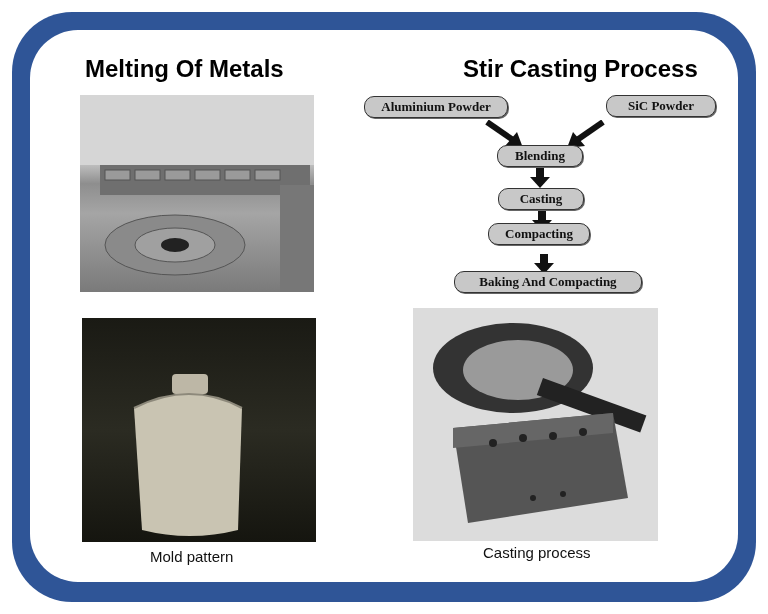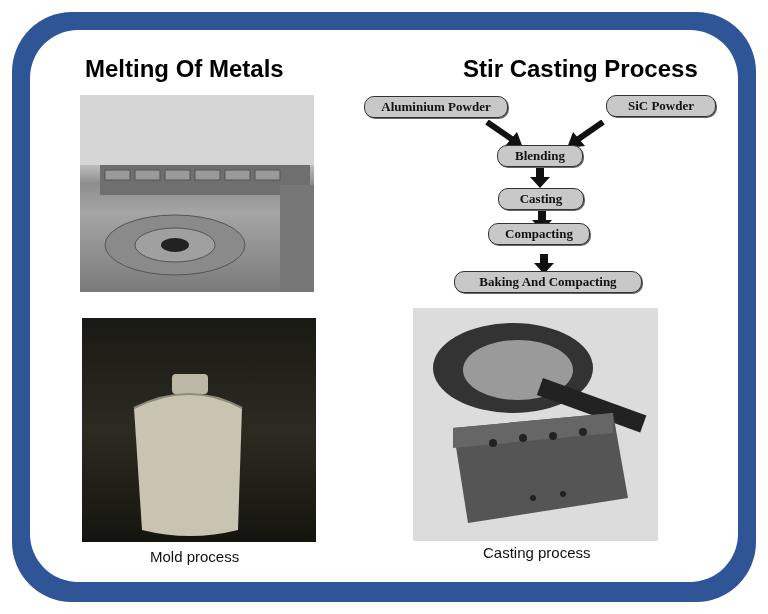--- a/index.html
+++ b/index.html
@@ -72,21 +72,21 @@
 
 <div class="node" style="left:454px;top:271px;width:186px;">Baking And Compacting</div>
 
 <div class="photo" style="left:82px;top:318px;width:234px;height:224px;background:linear-gradient(180deg,#1a1a14 0%,#2b2b22 50%,#15150f 100%);">
   <svg width="234" height="224" viewBox="0 0 234 224">
     <rect x="90" y="56" width="36" height="20" rx="4" fill="#bdb7a6"></rect>
     <path d="M52 90 Q108 62 160 90 L156 212 Q108 224 60 212 Z" fill="#c9c4b2"></path>
     <path d="M52 90 Q108 62 160 90" fill="none" stroke="#8d897b" stroke-width="2"></path>
   </svg>
 </div>
-<div class="caption" style="left:150px;top:548px;">Mold process</div>
+<div class="caption" style="left:150px;top:548px;">Mold pattern</div>
 
 <div class="photo" style="left:413px;top:308px;width:245px;height:233px;background:#dcdcdc;">
   <svg width="245" height="233" viewBox="0 0 245 233">
     <ellipse cx="100" cy="60" rx="80" ry="45" fill="#333"></ellipse>
     <ellipse cx="105" cy="62" rx="55" ry="30" fill="#9a9a9a"></ellipse>
     <rect x="130" y="70" width="110" height="18" transform="rotate(20 130 70)" fill="#222"></rect>
     <polygon points="40,120 200,105 215,190 55,215" fill="#555"></polygon>
     <polygon points="40,120 200,105 200,125 40,140" fill="#666"></polygon>
     <g fill="#222">
         <circle cx="80" cy="135" r="4"></circle>

